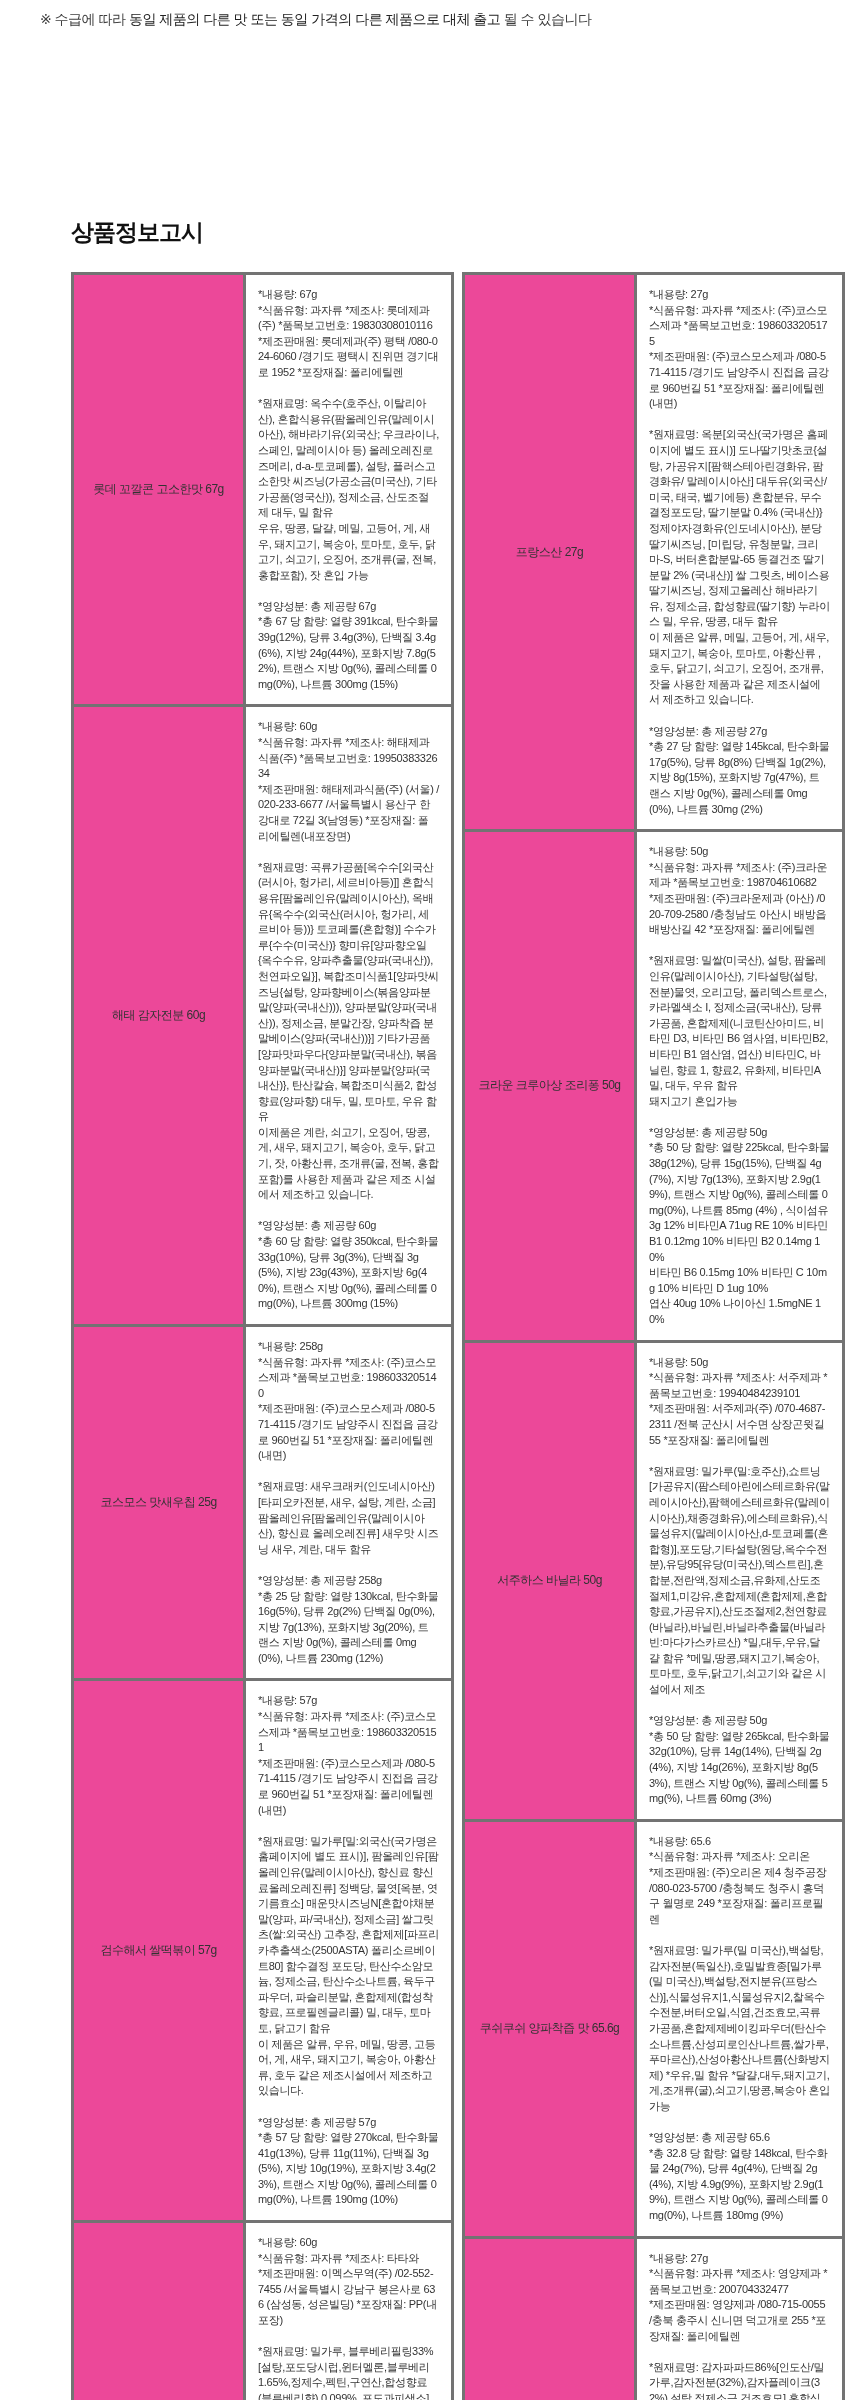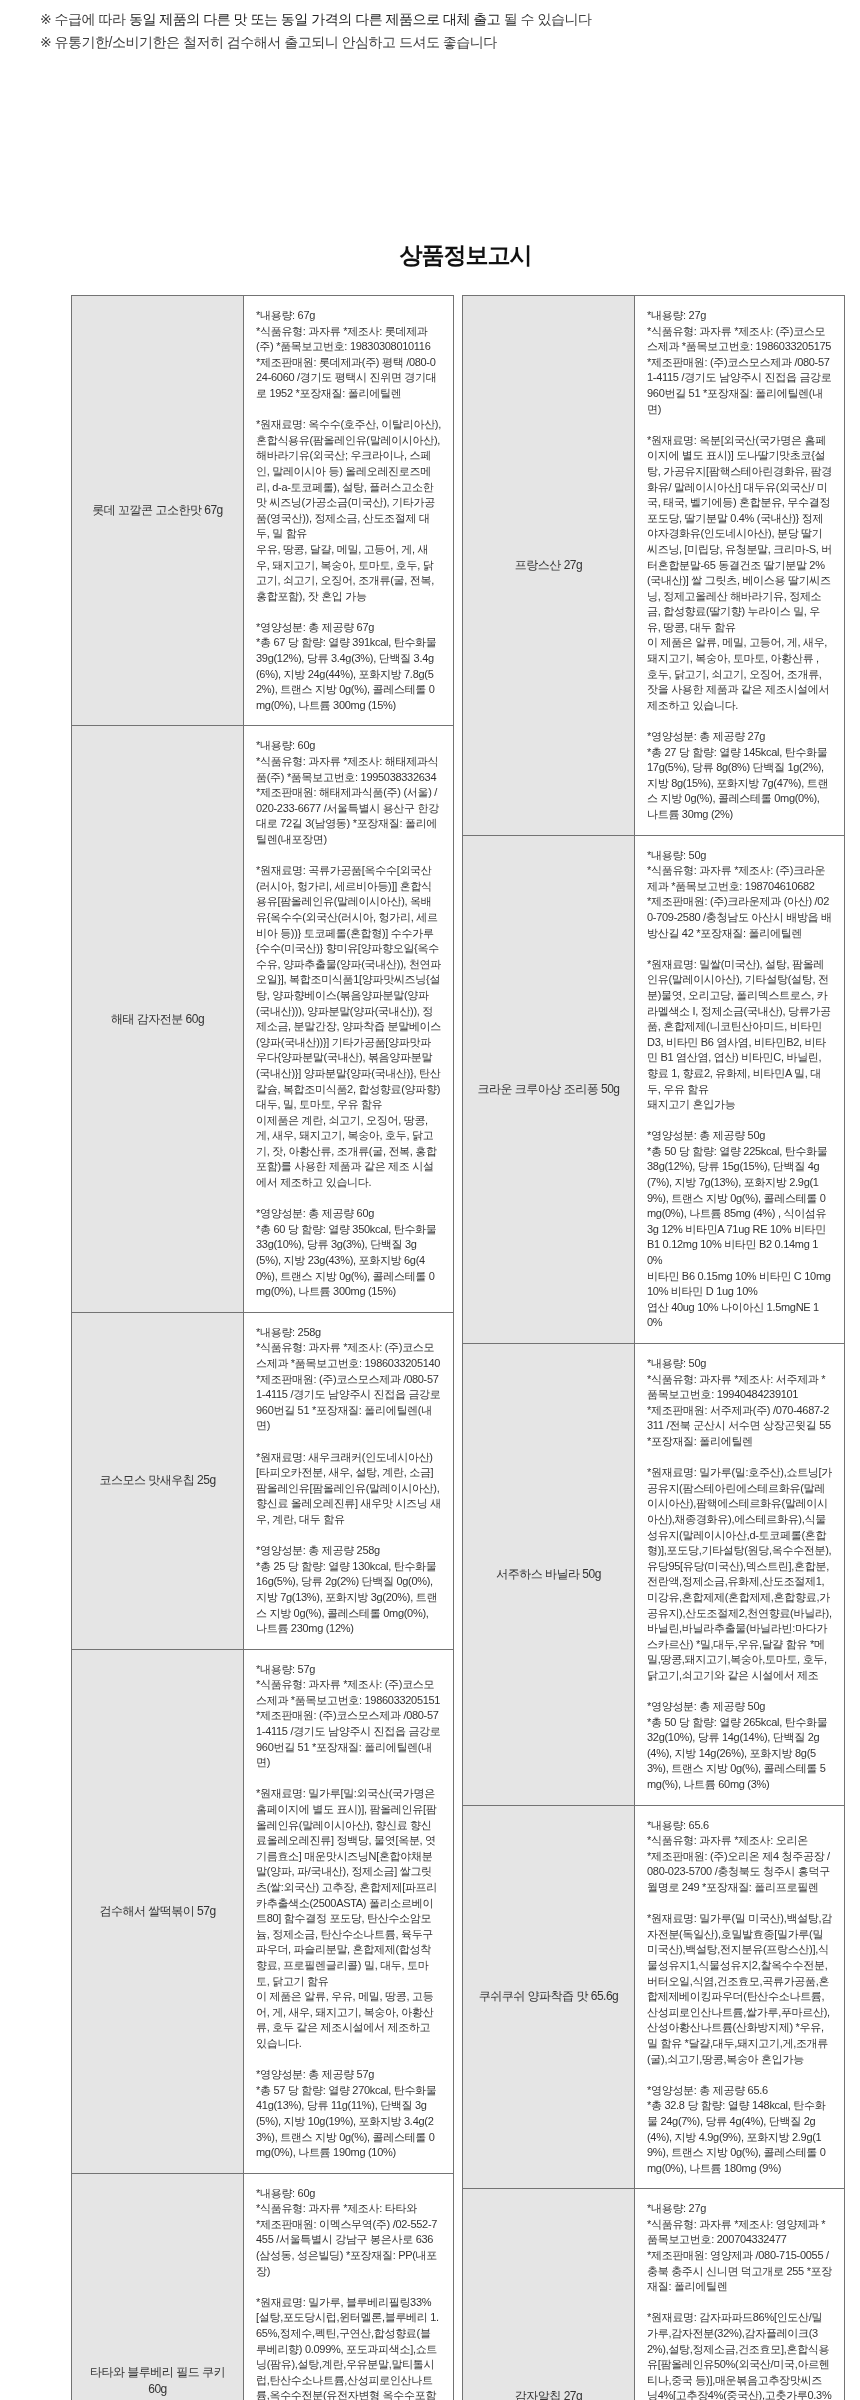--- a/index.html
+++ b/index.html
@@ -8,41 +8,40 @@
     width:860px; height:2400px; overflow:hidden;
     background:#ffffff;
     font-family:"Liberation Sans","DejaVu Sans",sans-serif;
     color:#333;
   }
   .notices { padding:8px 0 0 40px; }
   .notice { font-size:14px; line-height:23px; color:#3d3d3d; letter-spacing:-0.5px; }
   .notice b { font-weight:normal; color:#222; }
   .page-title {
     margin:186px 0 0 71px;
-    font-size:23px; font-weight:bold; color:#111; letter-spacing:-1px;text-align:center;
+    font-size:23px; font-weight:bold; color:#111; letter-spacing:-1px;
   }
   .tables-wrap { display:flex; gap:8px; align-items:flex-start; margin:24px 15px 0 71px; }
   table.info { width:385px; border-collapse:collapse; table-layout:fixed; }
-  table.info td { border:1px solid #737373; }
+  table.info td { border:3px solid #737373; }
   td.name {
-    width:172px; background:#e5e5e5; text-align:center; vertical-align:middle;
+    width:172px; background:#ec4899; text-align:center; vertical-align:middle;
     font-size:12px; color:#333; padding:8px 10px; letter-spacing:-0.5px; line-height:17px;
     word-break:keep-all;
   }
   td.detail {
     vertical-align:top; padding:12px 12px; font-size:11px; line-height:15.6px;
     white-space:pre-line; word-break:break-all; color:#333; letter-spacing:-0.3px;
   }
 </style>
 </head>
 <body>
 
 <div class="notices">
   <div class="notice"><span>※ 수급에 따라 </span><b>동일 제품의 다른 맛 또는 동일 가격의 다른 제품으로 대체 출고</b><span> 될 수 있습니다</span></div>
-  <div class="notice"><span>※ 유통기한/소비기한은 철저히 검수해서 출고되니 안심하고 드셔도 좋습니다</span><b></b><span></span></div>
 </div>
 
 <h2 class="page-title">상품정보고시</h2>
 
 <div class="tables-wrap">
 
   <table class="info">
     <tbody>
       <tr>
         <td class="name">롯데 꼬깔콘 고소한맛 67g</td>

